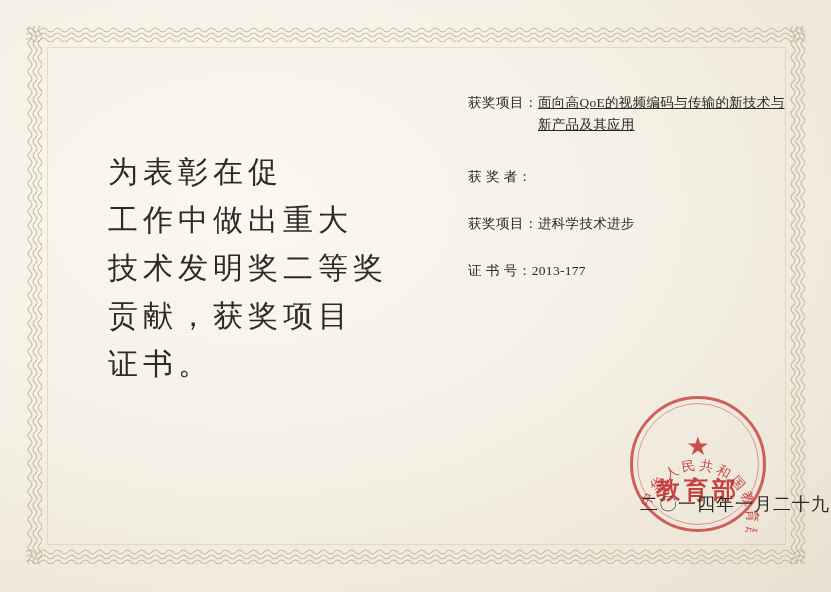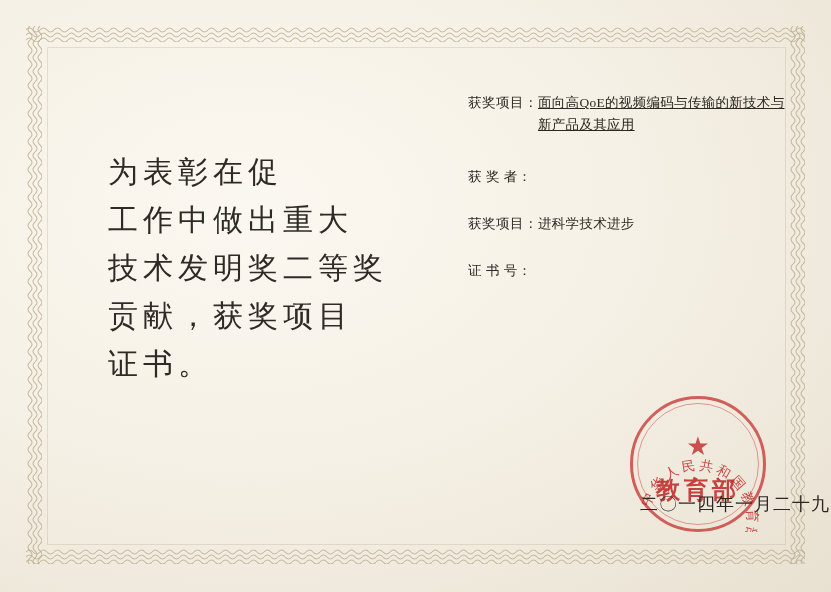--- a/index.html
+++ b/index.html
@@ -194,20 +194,21 @@
     </div>
     <div class="field-row">
       <span class="field-label">获 奖 者：</span>
     </div>
     <div class="field-row">
       <span class="field-label">获奖项目：</span>
       <span class="field-value">进科学技术进步</span>
     </div>
     <div class="field-row">
       <span class="field-label">证 书 号：</span>
+      <span class="field-value">2013-177</span>
     </div>
   </div>
 
   <div id="seal">
     <div class="seal-ring"></div>
     <div class="seal-ring inner"></div>
     <svg viewBox="0 0 136 136">
       <defs>
         <path id="sealArc" d="M 68,124 m -50,0 a 50,50 0 1,1 100,0 a 50,50 0 1,1 -100,0" fill="none"></path>
       </defs>

